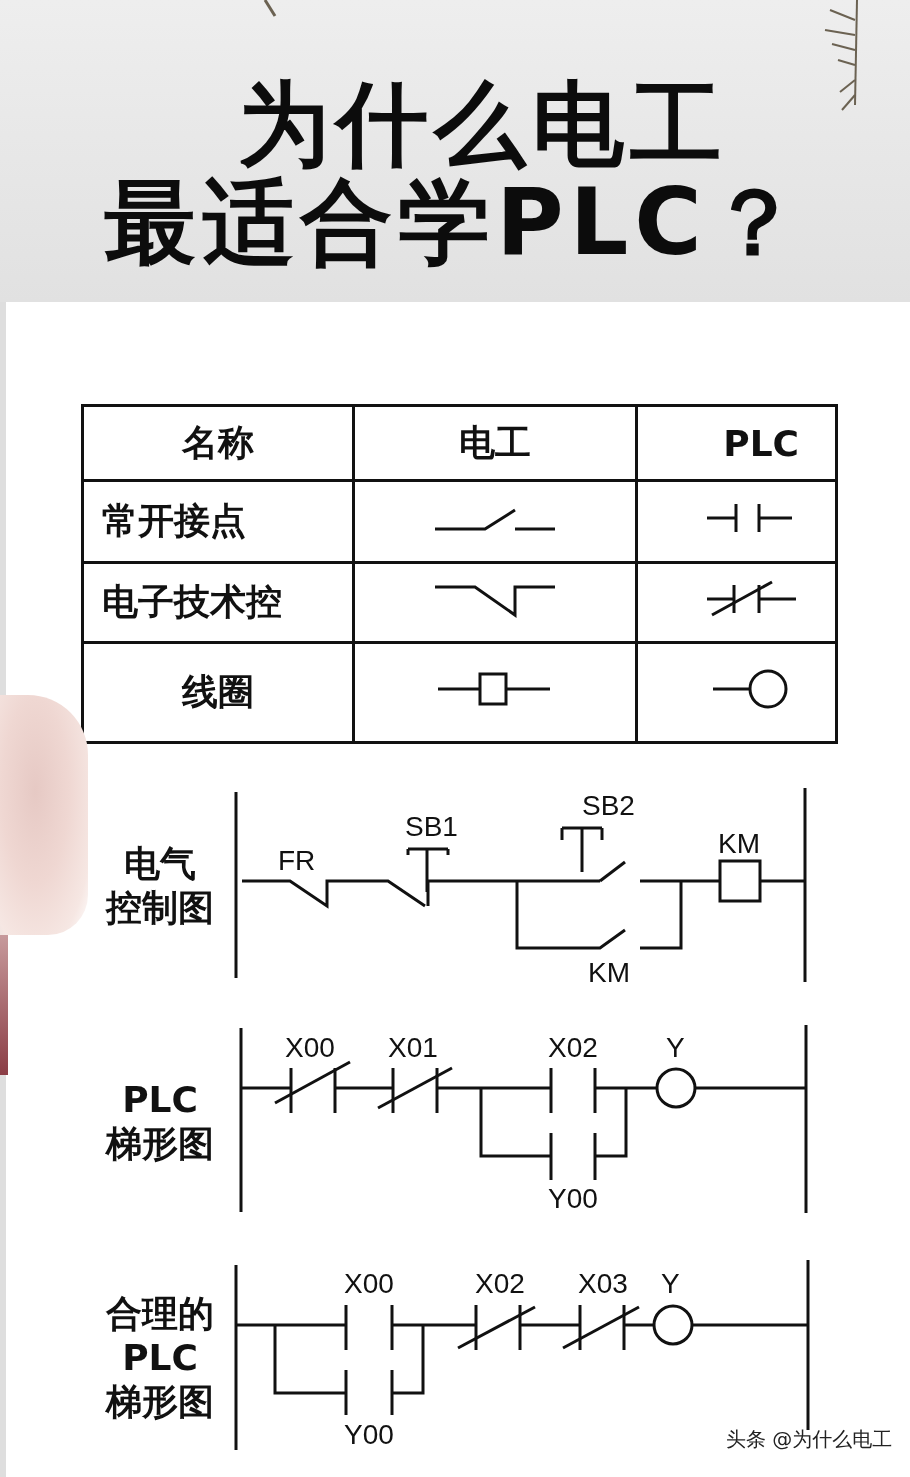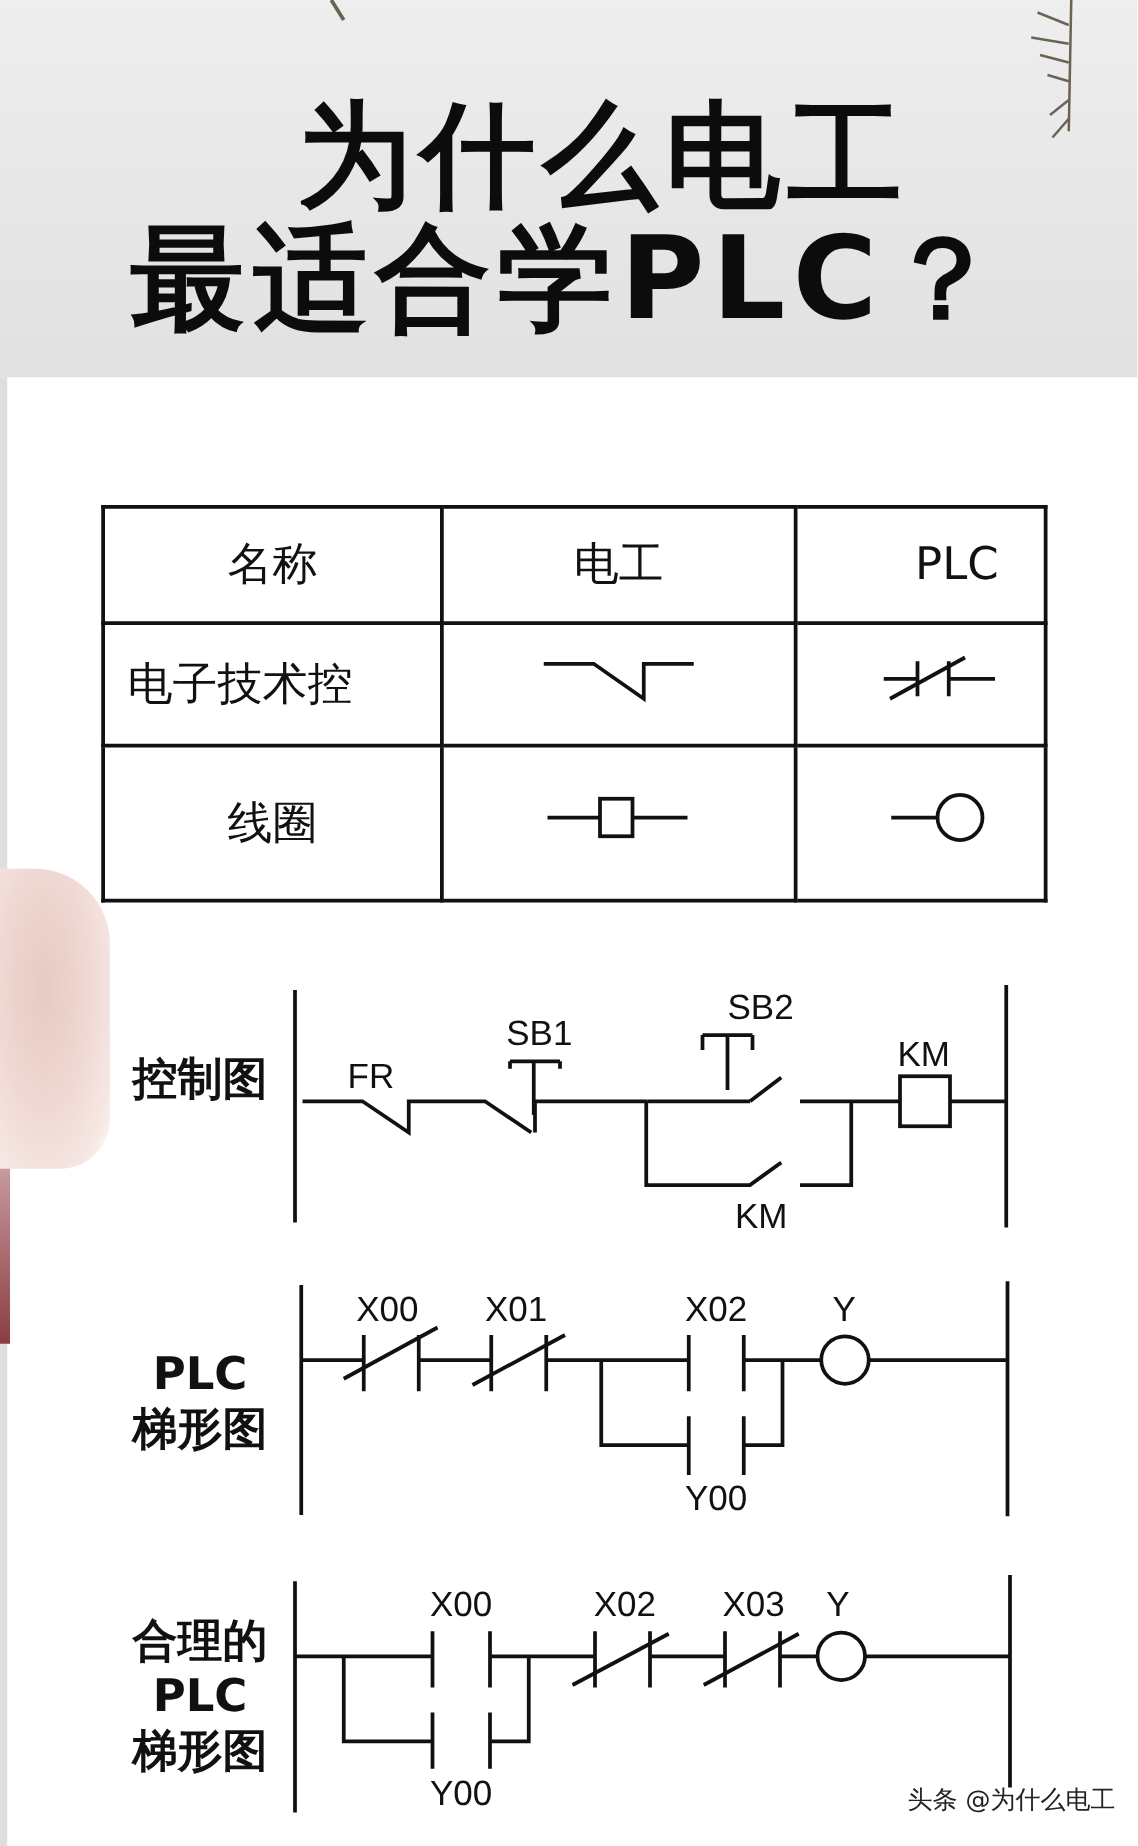--- a/index.html
+++ b/index.html
@@ -7,21 +7,21 @@
   .header { position:absolute; left:0; top:0; width:910px; height:302px; background:linear-gradient(180deg,#eeeeee 0%,#e6e6e6 60%,#e1e1e1 100%); }
   .title { position:absolute; left:0; width:910px; text-align:center; font-weight:bold; color:#0c0c0c; letter-spacing:6px; }
   .title.l1 { top:70px; font-size:92px; line-height:110px;margin-left:28px; }
   .title.l2 { top:168px; font-size:92px; line-height:110px; }
   .leaf { position:absolute; }
   .paper { position:absolute; left:6px; top:302px; width:904px; height:1175px; background:#ffffff; }
   .paper-edge { position:absolute; left:0; top:302px; width:6px; height:1175px; background:#dedede; }
   .finger { position:absolute; left:0; top:695px; width:88px; height:240px; border-radius:0 60px 40px 0; background:radial-gradient(ellipse at 40% 40%, #e6c9c4 0%, #efd7d2 45%, #f6e7e3 80%, rgba(255,255,255,0) 100%); }
   .finger2 { position:absolute; left:0; top:935px; width:8px; height:140px; background:linear-gradient(180deg,#c79a9c,#8b3d45); }
   table.cmp { position:absolute; left:81px; top:404px; width:757px; height:318px; border-collapse:collapse; }
-  table.cmp td { border:3px solid #111; text-align:center; vertical-align:middle; font-size:36px; font-weight:normal; padding:0; }
+  table.cmp td { border:3px solid #111; text-align:center; vertical-align:middle; font-size:36px; font-weight:bold; padding:0; }
   table.cmp td.c1 { width:250px; }
   table.cmp td.c2 { width:280px; }
   .label { position:absolute; font-weight:bold; font-size:36px; line-height:44px; text-align:center; color:#111; }
   svg.dia { position:absolute; left:0; top:0; }
   .wm { position:absolute; left:726px; top:1426px; font-size:20px; color:#222; text-shadow:1px 1px 0 #fff,-1px -1px 0 #fff; }
 </style>
 </head>
 <body>
 
 <div class="header"></div>
@@ -46,20 +46,37 @@
 <div class="paper-edge"></div>
 <div class="paper"></div>
 
 <table class="cmp">
   <tbody>
       <tr style="height:75px;">
     <td class="c1">名称</td>
     <td class="c2">电工</td>
     <td style="text-align:right;padding-right:36px;"><span>PLC</span></td>
   </tr>
+  <tr style="height:82px;">
+    <td class="c1" style="text-align:left;padding-left:18px;">常开接点</td>
+    <td class="c2">
+      <svg width="130" height="30">
+            <polyline points="5,25 55,25 85,6" fill="none" stroke="#111" stroke-width="3"></polyline>
+            <line x1="85" y1="25" x2="125" y2="25" stroke="#111" stroke-width="3"></line>
+          </svg>
+    </td>
+    <td style="text-align:right;padding-right:36px;">
+      <svg width="95" height="34">
+            <line x1="3" y1="17" x2="32" y2="17" stroke="#111" stroke-width="3"></line>
+            <line x1="32" y1="3" x2="32" y2="31" stroke="#111" stroke-width="3"></line>
+            <line x1="55" y1="3" x2="55" y2="31" stroke="#111" stroke-width="3"></line>
+            <line x1="55" y1="17" x2="88" y2="17" stroke="#111" stroke-width="3"></line>
+          </svg>
+    </td>
+  </tr>
   <tr style="height:80px;">
     <td class="c1" style="text-align:left;padding-left:18px;">电子技术控</td>
     <td class="c2">
       <svg width="130" height="40">
             <polyline points="5,8 45,8 85,36 85,8 125,8" fill="none" stroke="#111" stroke-width="3"></polyline>
           </svg>
     </td>
     <td style="text-align:right;padding-right:36px;">
       <svg width="95" height="40">
             <line x1="3" y1="20" x2="30" y2="20" stroke="#111" stroke-width="3"></line>
@@ -86,20 +103,21 @@
           </svg>
     </td>
   </tr>
 </tbody>
   </table>
 
 <div class="finger"></div>
 <div class="finger2"></div>
 
 <div class="label" style="left:90px;top:842px;width:140px;">
+  <div>电气</div>
   <div>控制图</div>
 </div>
 <div class="label" style="left:90px;top:1078px;width:140px;">
   <div>PLC</div>
   <div>梯形图</div>
 </div>
 <div class="label" style="left:90px;top:1292px;width:140px;">
   <div>合理的</div>
   <div>PLC</div>
   <div>梯形图</div>

